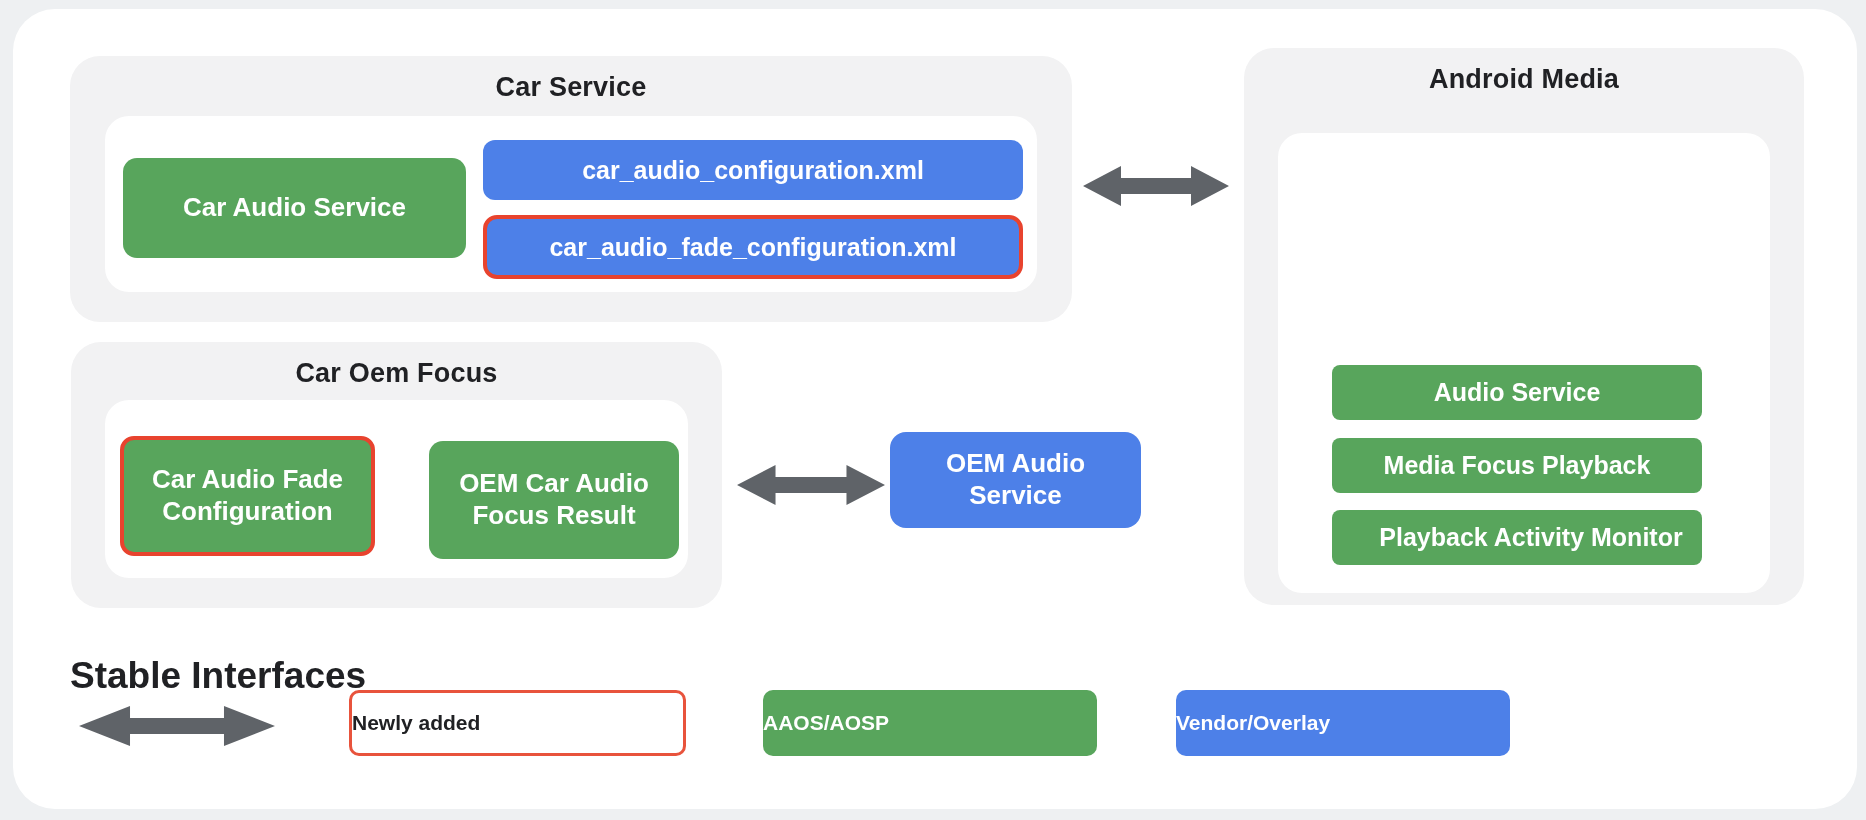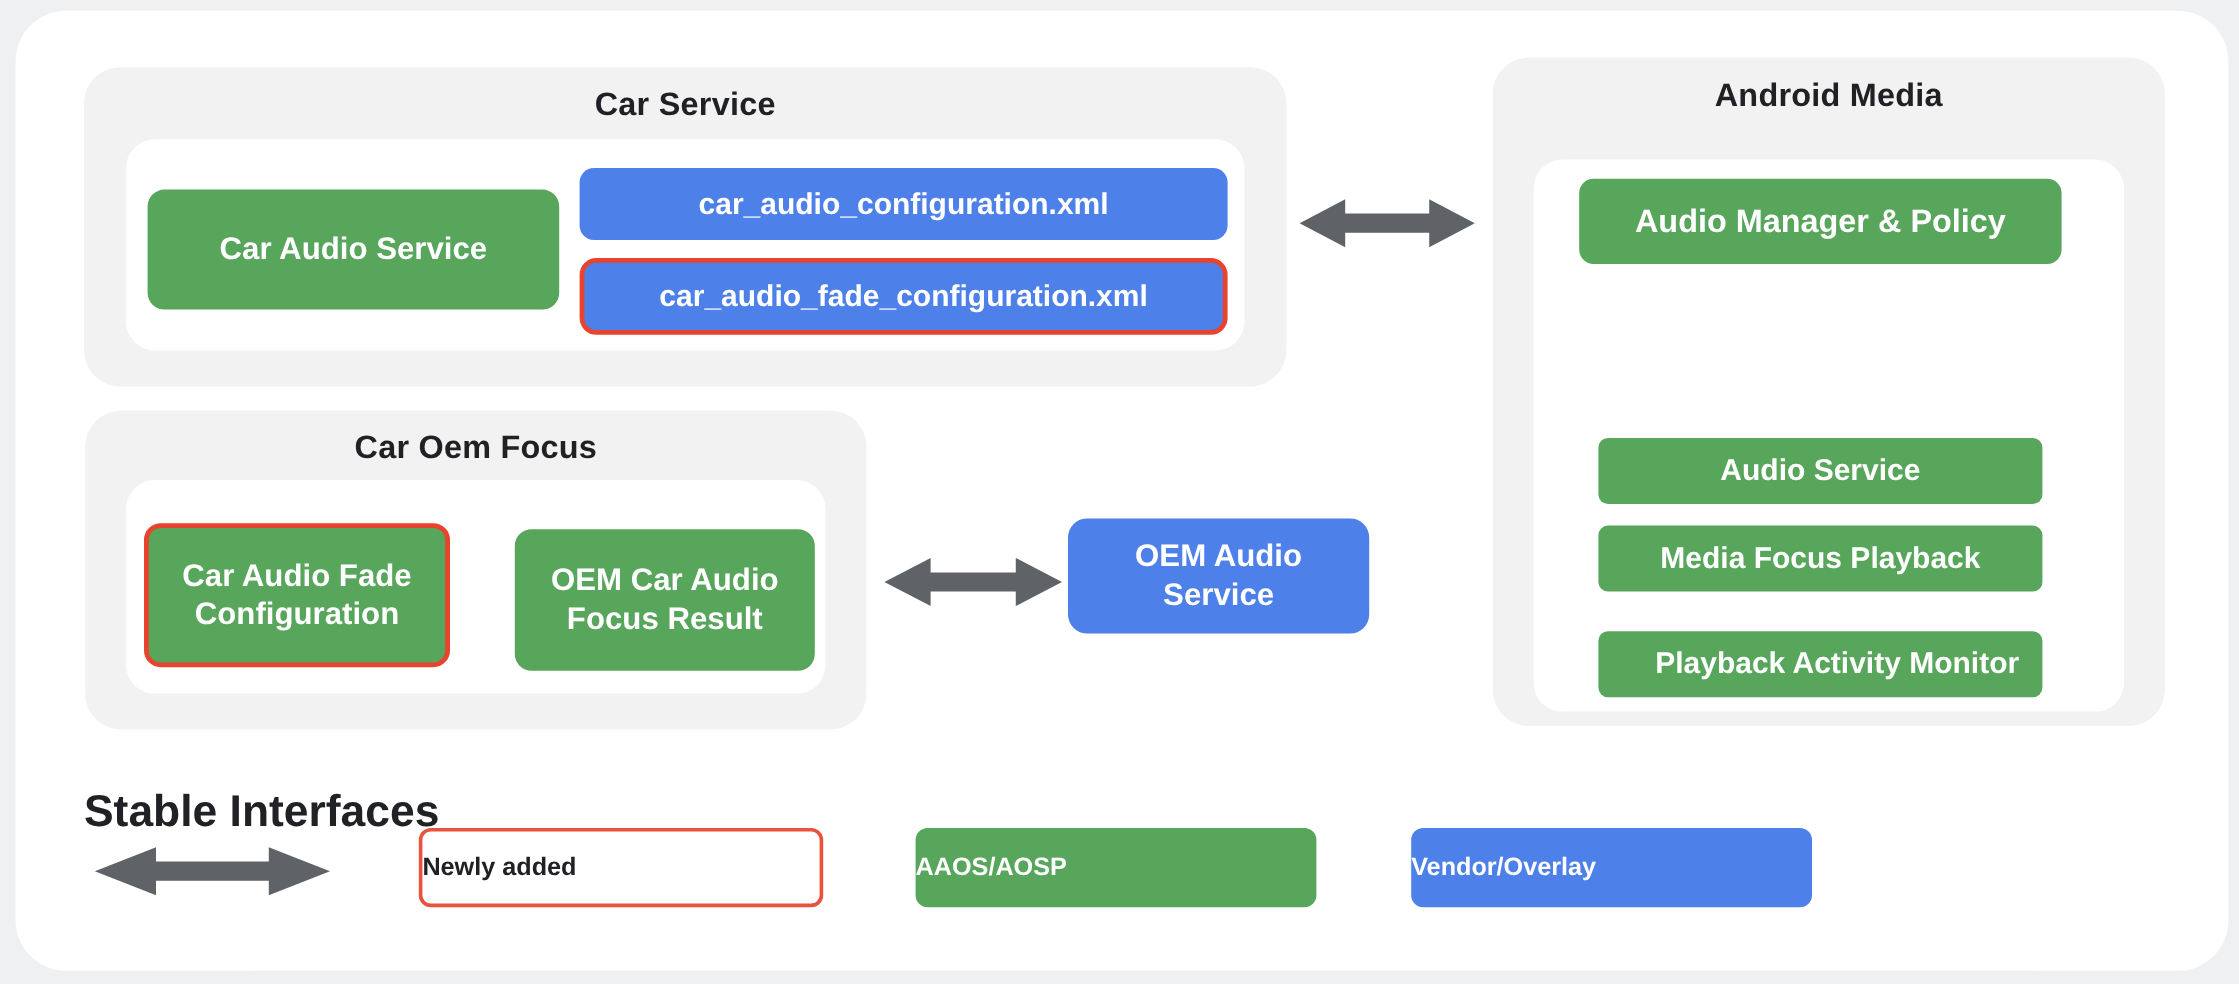--- a/index.html
+++ b/index.html
@@ -77,30 +77,27 @@
 
   <div class="arrow" style="left:1083px; top:164px; width:146px; height:44px;">
     <svg viewBox="0 0 146 44" preserveAspectRatio="none" aria-hidden="true">
       <polygon points="0,22 38,2 38,14 108,14 108,2 146,22 108,42 108,30 38,30 38,42" fill="#5f6368"></polygon>
     </svg>
   </div>
 
   <div class="group" style="left:1244px; top:48px; width:560px; height:557px;">
     <div class="group-title">Android Media</div>
     <div class="inner-panel" style="left:34px; top:85px; width:492px; height:460px;"></div>
-    <div class="box green r12 fs27" style="left:72px; top:101px; width:402px; height:71px;">
-      <span>Audio Manager &amp; Policy</span>
-    </div>
     <div class="box green r8 fs25" style="left:88px; top:317px; width:370px; height:55px;">
       <span>Audio Service</span>
     </div>
     <div class="box green r8 fs25" style="left:88px; top:390px; width:370px; height:55px;">
       <span>Media Focus Playback</span>
     </div>
-    <div class="box green r8 fs25" style="left:88px; top:478px; width:370px; height:55px;padding-left:28px;">
+    <div class="box green r8 fs25" style="left:88px; top:462px; width:370px; height:55px;padding-left:28px;">
       <span>Playback Activity Monitor</span>
     </div>
   </div>
 
   <div class="group" style="left:71px; top:342px; width:651px; height:266px;">
     <div class="group-title">Car Oem Focus</div>
     <div class="inner-panel" style="left:34px; top:58px; width:583px; height:178px;"></div>
     <div class="box green r14 fs26 red-border" style="left:49px; top:94px; width:255px; height:120px;">
       <span class="wrap-pad">Car Audio Fade Configuration</span>
     </div>

